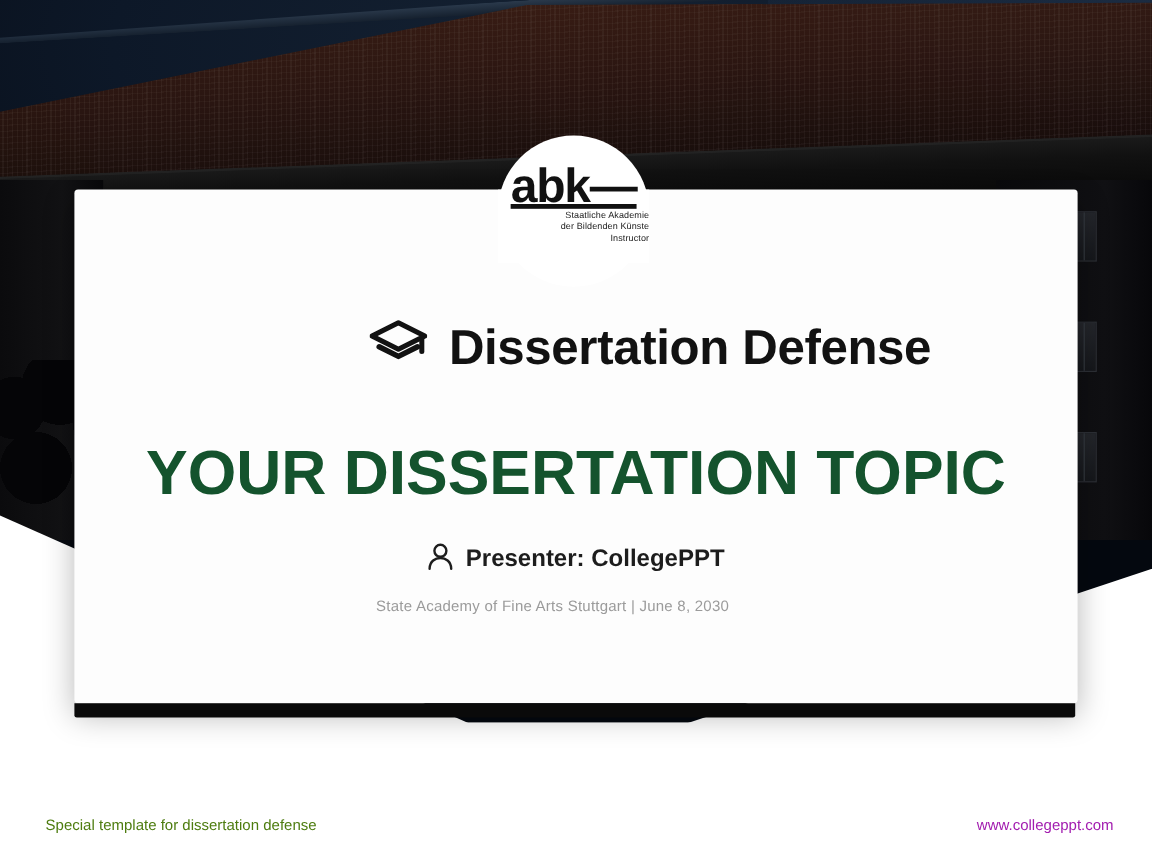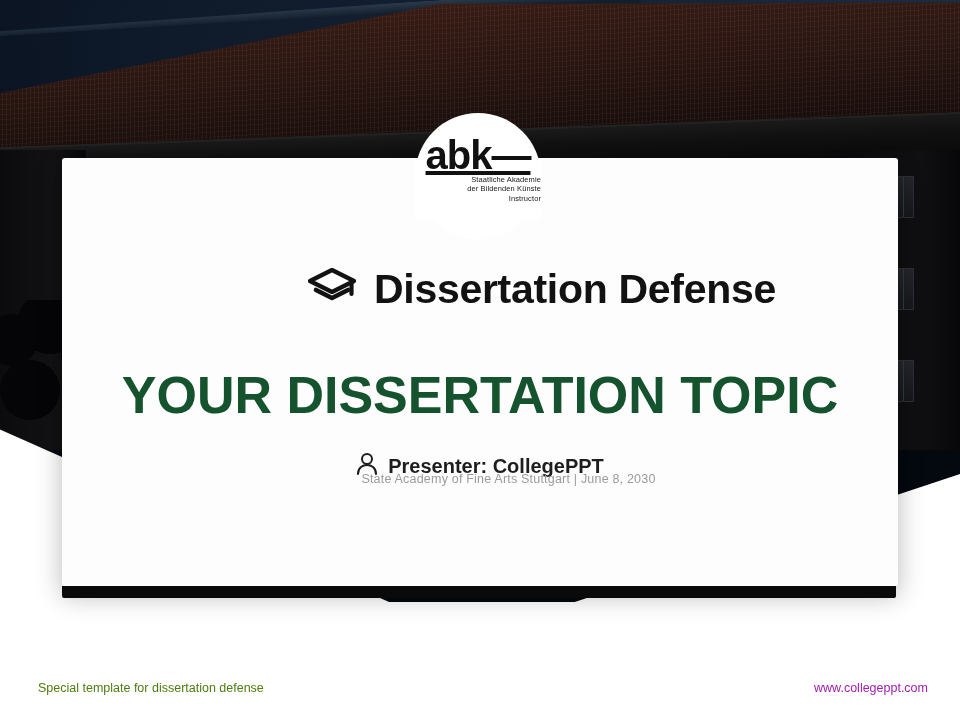--- a/index.html
+++ b/index.html
@@ -243,27 +243,26 @@
   .person-text {
     font-size: 20px;
     font-weight: bold;
     color: #1d1d1d;
     white-space: nowrap;
   }
 
   
   .meta {
     position: absolute;
-    left: 62px; top: 472px;
+    left: 62px; top: 498px;
     width: 797px;
     text-align: center;
     font-size: 12.5px;
     color: #9b9b9b;
     letter-spacing: .2px;
-    padding-left: 48px;
   }
 
   
   .footer-left {
     position: absolute;
     left: 38px; top: 681px;
     font-size: 12.5px;
     color: #4d7c0f;
   }
   .footer-right {

